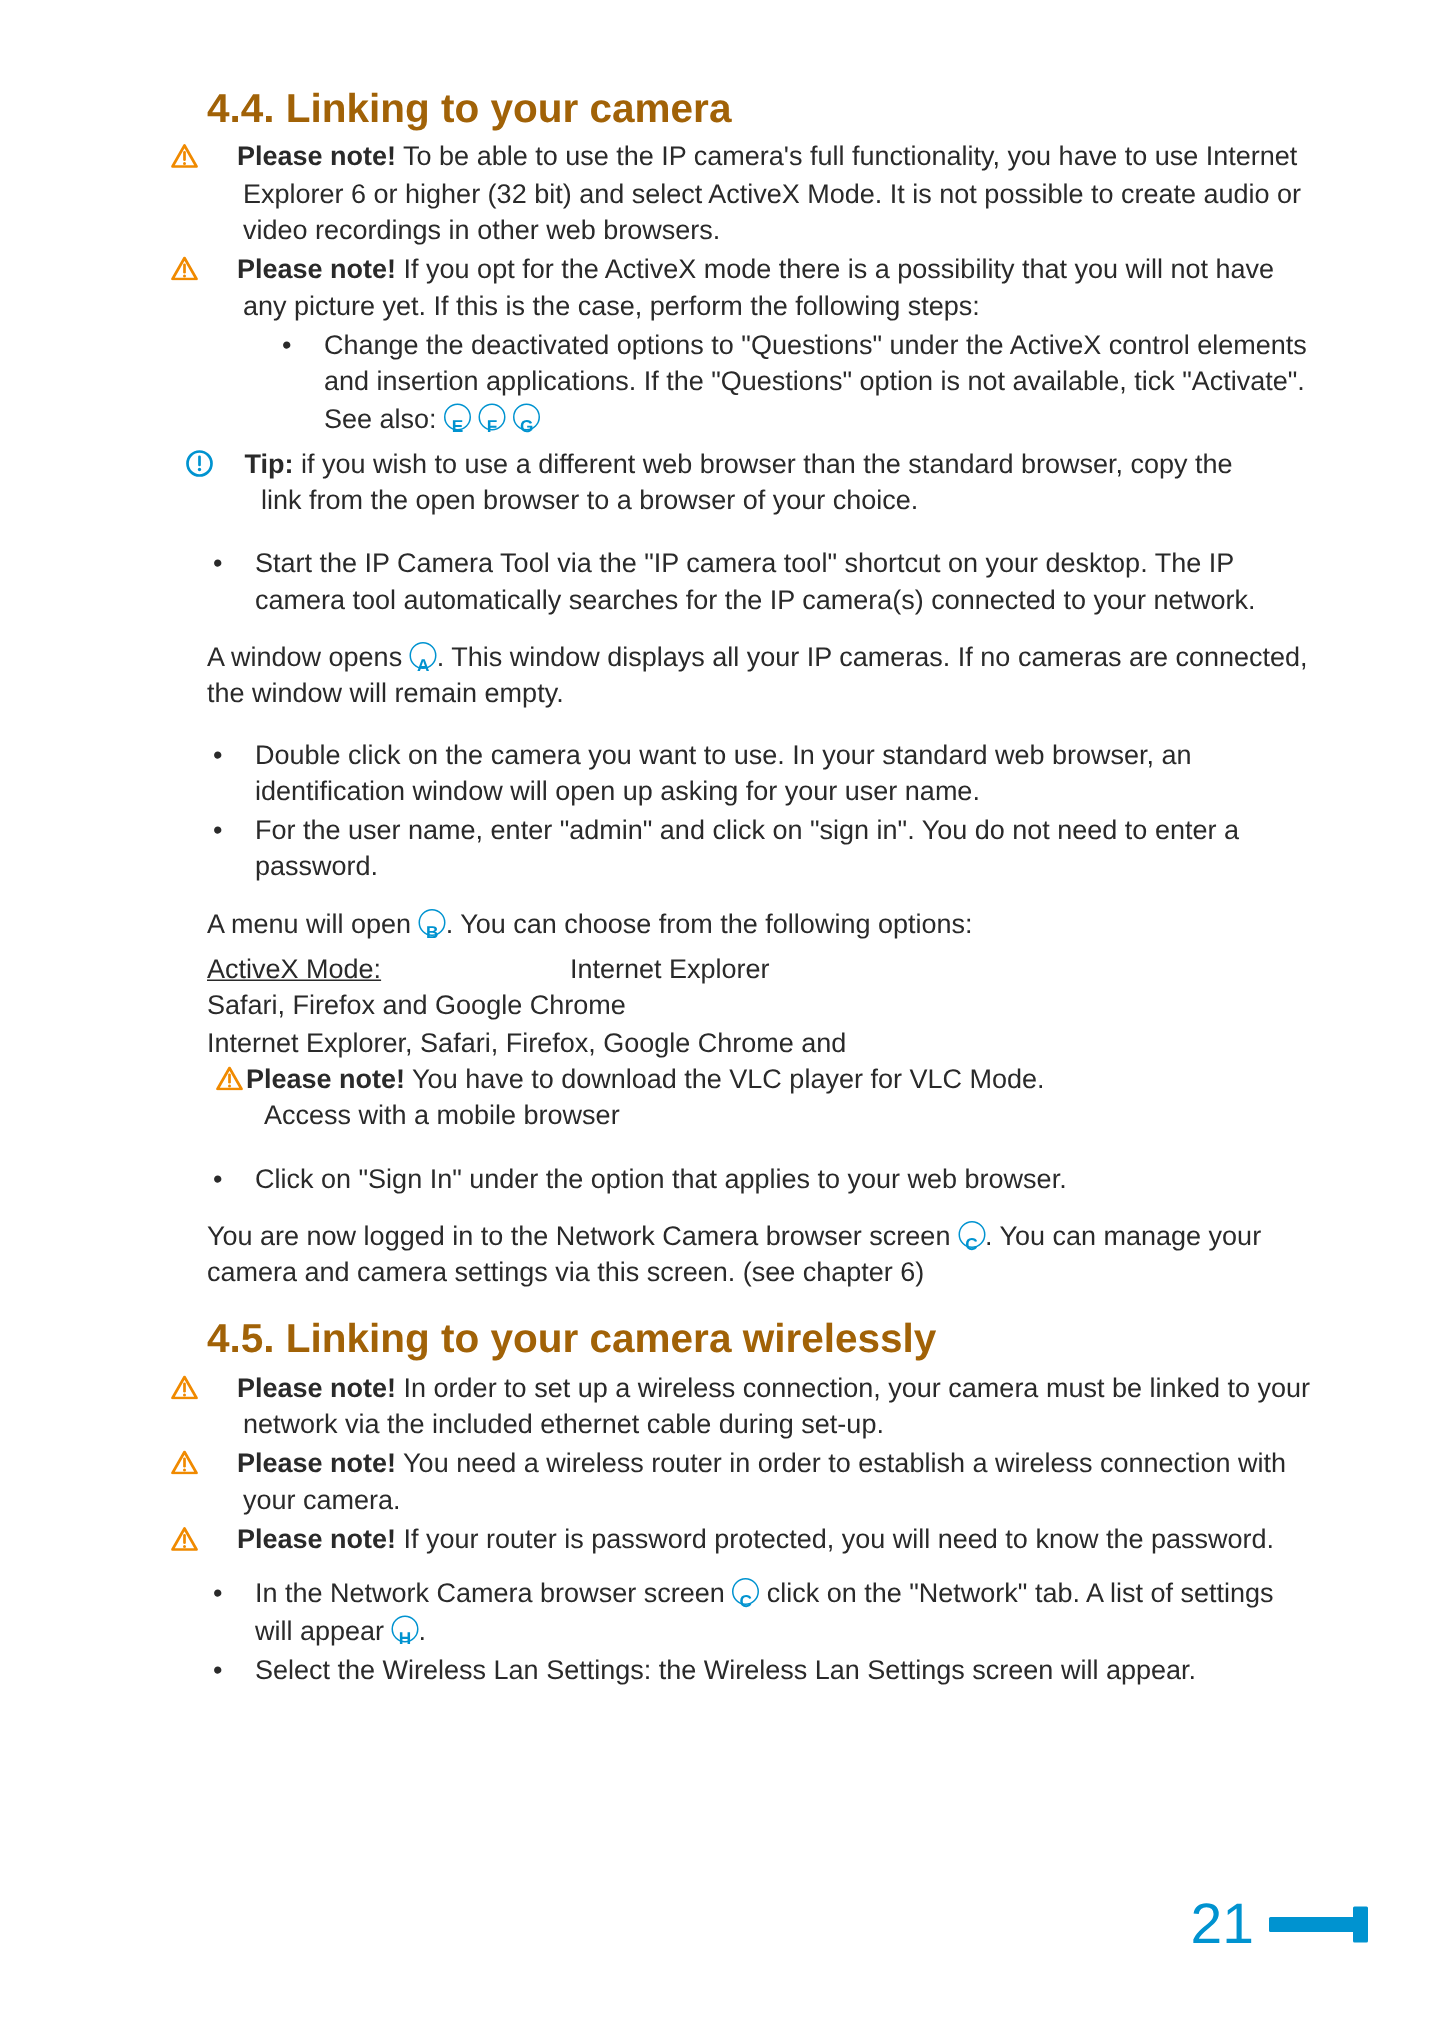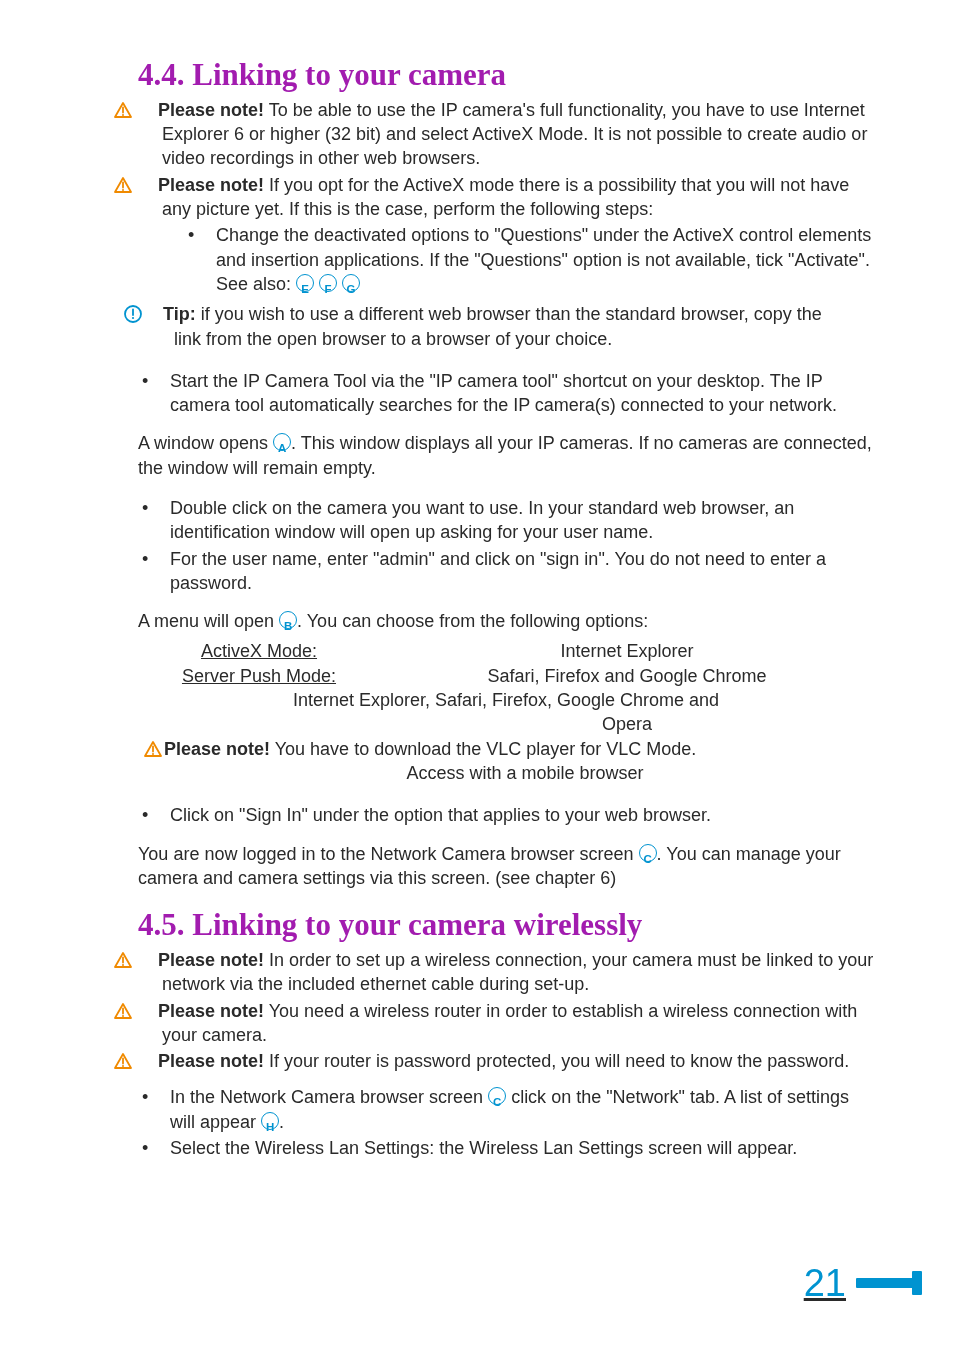--- a/index.html
+++ b/index.html
@@ -6,26 +6,25 @@
   html, body { width: 954px; height: 1345px; background: #fff; }
   body {
     font-family: "Segoe UI", "Helvetica Neue", Arial, sans-serif;
     color: #2a2a2a;
     padding: 48px 80px 0 138px;
     position: relative;
     font-size: 18px;
     line-height: 1.35;
   }
   h2 {
-    font-size: 31px;
+    font-size: 27px;
     font-weight: 700;
     margin-top: 6px;
     margin-bottom: 2px;
-    color: #a21caf;
-    font-family: Liberation Serif, serif;
+    color: #a16207;
   }
   .warn-icon {
     display: inline-block;
     width: 18px; height: 16px;
     vertical-align: -2px;
     margin-right: 2px;
   }
   .tip-icon {
     display: inline-block;
     width: 18px; height: 18px;
@@ -56,30 +55,29 @@
   ul.bullets li::before {
     content: "•"; position: absolute; left: 0; top: 0; font-size: 18px;
   }
   ul.top { list-style: none; margin-left: 4px; }
   ul.top li { position: relative; padding-left: 28px; margin-bottom: 2px; }
   ul.top li::before {
     content: "•"; position: absolute; left: 0; top: 0; font-size: 18px;
   }
   p.para { margin-top: 14px; margin-bottom: 6px; }
   .u { text-decoration: underline; }
-  .row { display: flex; text-align: center; }
+  .row { display: flex; }
   .col-l { width: 242px; flex-shrink: 0; }
   .col-r { flex: 1; }
   .footer {
     position: absolute;
-    right: 32px;
+    right: 42px;
     bottom: 36px;
     display: flex;
     align-items: center;
-    text-decoration: underline;
   }
   .page-num {
     color: #0093d0;
     font-size: 38px;
     font-weight: 400;
     margin-right: 10px;
   }
   .footer-bar {
     width: 60px; height: 10px;
     background: #0093d0;
@@ -163,29 +161,27 @@
 
 <p class="para">
   <span>A menu will open </span><span class="circle"><span>B</span></span><span>. You can choose from the following options:</span>
 </p>
 
 <div class="row">
   <div class="col-l"><span class="u">ActiveX Mode:</span></div>
   <div class="col-r">Internet Explorer</div>
 </div>
 <div class="row">
-  <div class="col-l"><span class="u">Server Push Mode:</span></div>
   <div class="col-r">Safari, Firefox and Google Chrome</div>
 </div>
 <div class="row">
   <div class="col-r">Internet Explorer, Safari, Firefox, Google Chrome and</div>
 </div>
 <div class="row">
   <div class="col-l"></div>
-  <div class="col-r">Opera</div>
 </div>
 
 <div style="margin-left:6px;">
   <span class="warn-icon"><svg width="18" height="16">
         <use href="#warn-tri"></use>
       </svg></span><span class="bold">Please note!</span><span> You have to download the VLC player for VLC Mode.</span>
 </div>
 
 <div class="row">
   <div class="col-r" style="padding-left:38px;">Access with a mobile browser</div>

